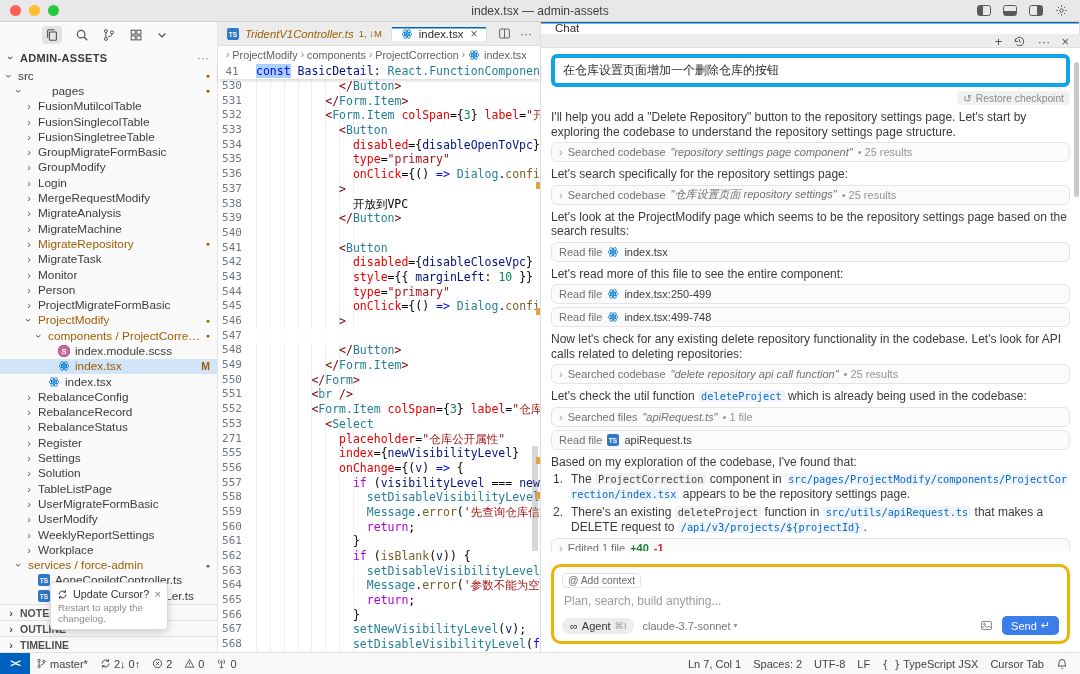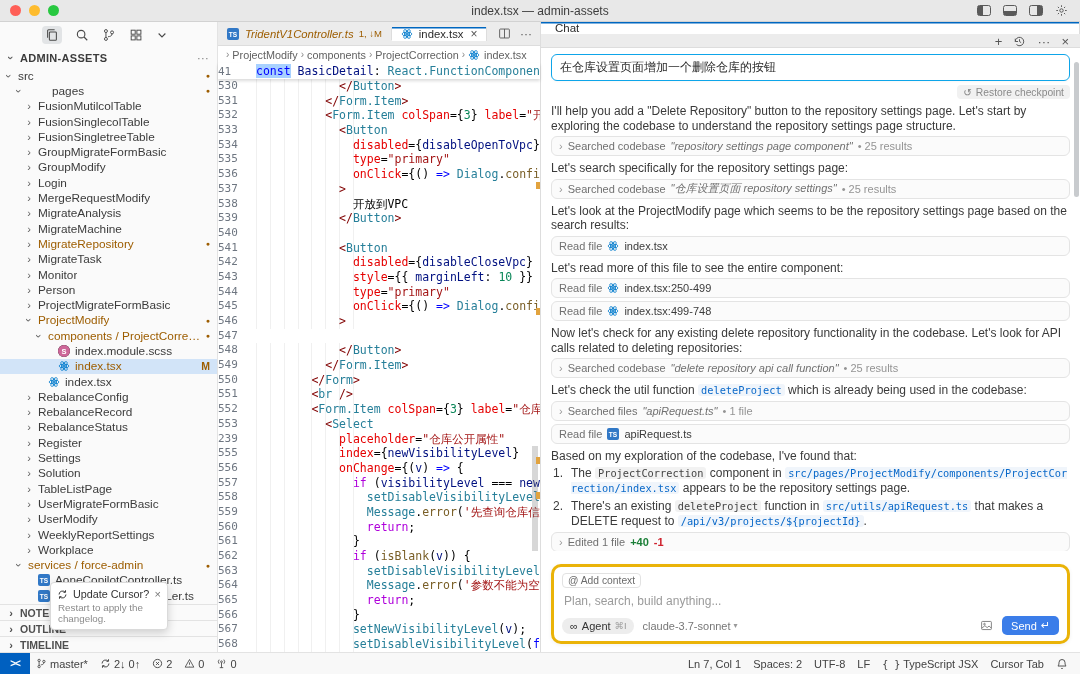--- a/index.html
+++ b/index.html
@@ -52,21 +52,21 @@
   .tab { display:flex; align-items:center; gap:5px; padding:0 9px; font-size:11.3px; border-right:1px solid #ddd; color:#616161; cursor:pointer; white-space:nowrap; }
   .tab .tname {}
   .tab.inactive .tname { font-style:italic; color:#9d5d00; }
   .tab .tbadge { font-size:9.5px; color:#9d5d00; }
   .tab.active { background:#fff; color:#2b2b2b; box-shadow:inset 0 1.5px 0 #0067c0; }
   .tab .tclose { color:#555; font-size:12px; margin-left:2px; }
   .tab-actions { margin-left:auto; display:flex; align-items:center; gap:9px; padding:0 8px; color:#555; }
   .breadcrumbs { height:17px; display:flex; align-items:center; gap:3px; padding-left:8px; font-size:10.8px; color:#616161; background:#fff; white-space:nowrap; overflow:hidden; }
   .breadcrumbs .sep { color:#8a8a8a; font-size:10px; }
   .sticky { height:16px; display:flex; align-items:center; background:#fff; box-shadow:0 2px 3px rgba(0,0,0,.14); position:relative; z-index:3; font-family:"DejaVu Sans Mono",monospace; font-size:11.5px; }
-  .ln { width:38px; flex:none; text-align:left; padding-right:10px; color:#6e7681; font-size:11px; }
+  .ln { width:38px; flex:none; text-align:center; padding-right:10px; color:#6e7681; font-size:11px; }
   .code { flex:1; position:relative; overflow:hidden; font-family:"DejaVu Sans Mono",monospace; font-size:11.5px; background:#fff; }
   .cline { height:14.7px; line-height:14.7px; display:flex; }
   .ctext { flex:1; white-space:pre; overflow:hidden;
     background-image:repeating-linear-gradient(90deg,#f0f0f0 0,#f0f0f0 1px,transparent 1px,transparent 13.85px);
     background-size:98px 100%; background-repeat:no-repeat; }
   .sticky .ctext { background:none; }
   .tk-k { color:#0000ff; } .tk-c { color:#af00db; } .tk-t { color:#267f99; }
   .tk-a { color:#e50000; } .tk-s { color:#a31515; } .tk-n { color:#098658; }
   .tk-v { color:#001080; } .tk-f { color:#795e26; } .tk-p { color:#800000; }
   .tk-o { color:#000000; } .tk-x { color:#000000; }
@@ -74,21 +74,21 @@
   .code-sb { position:absolute; top:0; right:0; width:10px; height:100%; }
   .code-sb .thumb { position:absolute; right:2px; top:0; width:6px; height:105px; background:rgba(110,110,110,.28); }
   .code-sb .mark { position:absolute; right:0; width:4px; height:7px; background:#e2a33e; }
 
   
   .chat { flex:1; display:flex; flex-direction:column; border-left:1px solid #ddd; background:#fff; position:relative; }
   .chat-header { height:26px; background:#ececec; border-bottom:1px solid #ddd; display:flex; align-items:stretch;flex-direction:column; }
   .chat-tab { display:flex; align-items:center; padding:0 14px; background:#fff; border-right:1px solid #ddd; font-size:11.5px; color:#2b2b2b; box-shadow:inset 0 1.5px 0 #0067c0; }
   .chat-actions { margin-left:auto; display:flex; align-items:center; gap:11px; padding-right:11px; color:#555; font-size:13px; }
   .chat-body { flex:1; overflow:hidden; padding:6px 10px 0; }
-  .bubble { border:1px solid #0ea5e9; border-radius:6px; padding:4px 8px; font-size:12px; color:#2b2b2b; box-shadow:0 1px 2px rgba(0,0,0,.03); }
+  .bubble { border:4px solid #0ea5e9; border-radius:6px; padding:4px 8px; font-size:12px; color:#2b2b2b; box-shadow:0 1px 2px rgba(0,0,0,.03); }
   .checkpoint-row { display:flex; justify-content:flex-end; margin:4px 0 1px; }
   .checkpoint { font-size:10.3px; color:#8a8a8a; background:#f1f1f1; border-radius:4px; padding:1px 6px; display:flex; align-items:center; gap:4px; cursor:pointer; }
   .msg-p { font-size:12px; line-height:14.5px; color:#3a3a3a; margin:5px 0 2px; }
   .pill { height:20px; border:1px solid #e4e4e4; background:#fbfbfb; border-radius:6px; display:flex; align-items:center; gap:5px; padding:0 7px; margin:3px 0; font-size:11px; color:#707070; white-space:nowrap; overflow:hidden; cursor:pointer; }
   .pill .chev { color:#999; }
   .pill .q { font-style:italic; }
   .pill .fname { color:#3b3b3b; }
   .pill .meta { color:#949494; }
   .pill .ic { display:flex; align-items:center; }
   .pill .add { color:#1a7f37; font-weight:700; }
@@ -550,21 +550,21 @@
           </div>
           <div class="cline">
             <span class="ln">552</span>
             <span class="ctext"><span class="tk-p">        &lt;</span><span class="tk-t">Form.Item</span><span class="tk-o"> </span><span class="tk-a">colSpan</span><span class="tk-o">={</span><span class="tk-n">3</span><span class="tk-o">} </span><span class="tk-a">label</span><span class="tk-o">=</span><span class="tk-s">"仓库公开属性"</span></span>
           </div>
           <div class="cline">
             <span class="ln">553</span>
             <span class="ctext"><span class="tk-p">          &lt;</span><span class="tk-t">Select</span></span>
           </div>
           <div class="cline">
-            <span class="ln">239</span>
+            <span class="ln">271</span>
             <span class="ctext"><span class="tk-o">            </span><span class="tk-a">placeholder</span><span class="tk-o">=</span><span class="tk-s">"仓库公开属性"</span></span>
           </div>
           <div class="cline">
             <span class="ln">555</span>
             <span class="ctext"><span class="tk-o">            </span><span class="tk-a">index</span><span class="tk-o">={</span><span class="tk-v">newVisibilityLevel</span><span class="tk-o">}</span></span>
           </div>
           <div class="cline">
             <span class="ln">556</span>
             <span class="ctext"><span class="tk-o">            </span><span class="tk-a">onChange</span><span class="tk-o">={(</span><span class="tk-v">v</span><span class="tk-o">) </span><span class="tk-k">=&gt;</span><span class="tk-o"> {</span></span>
           </div>

